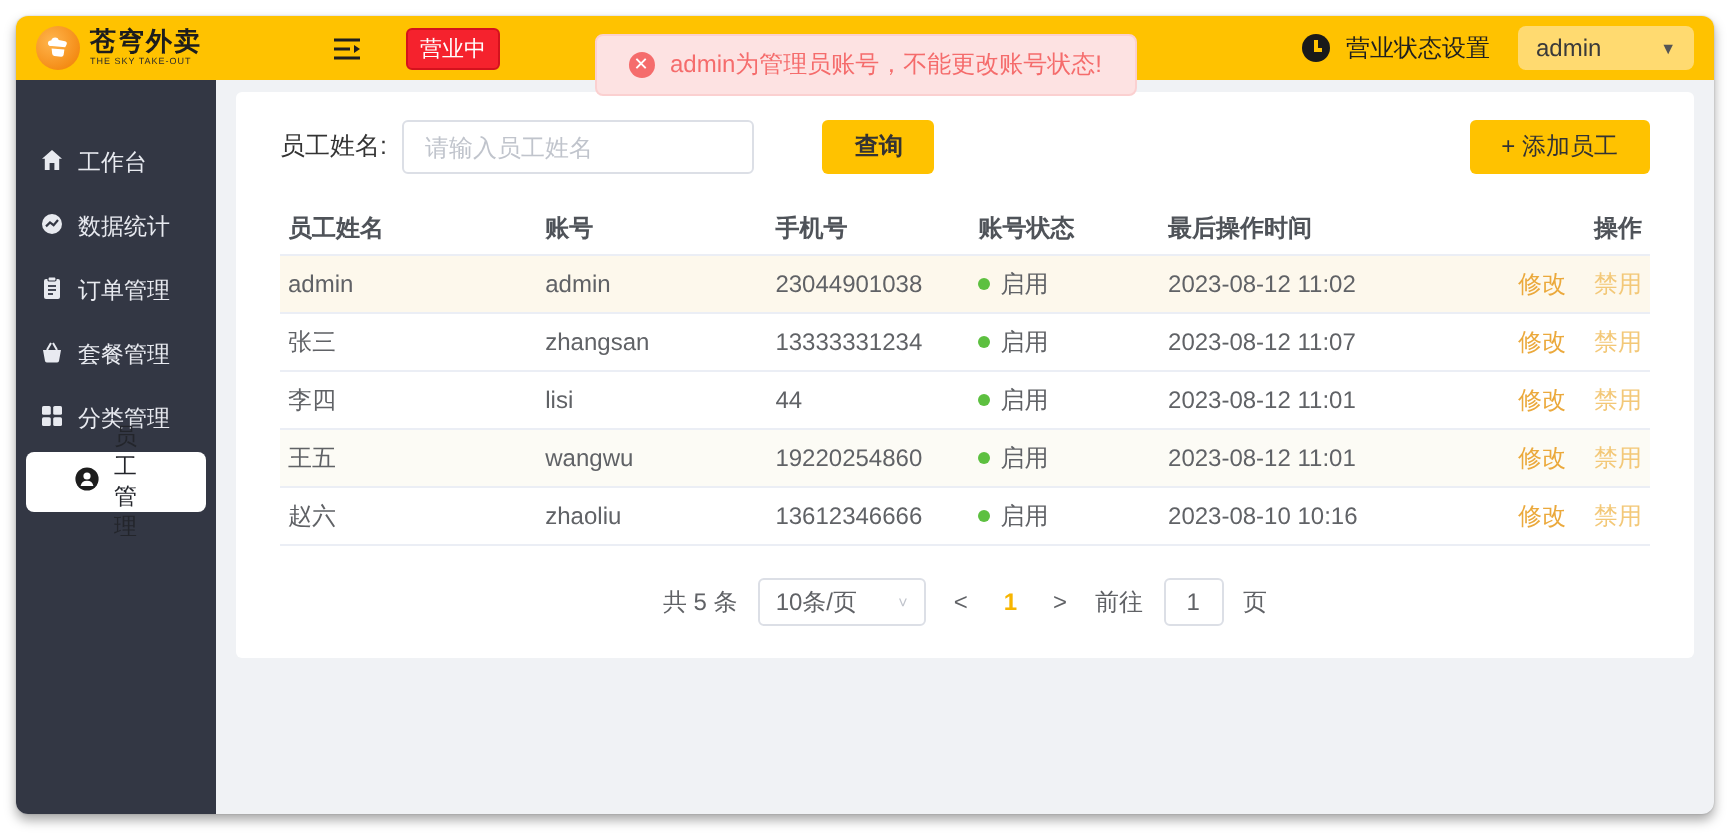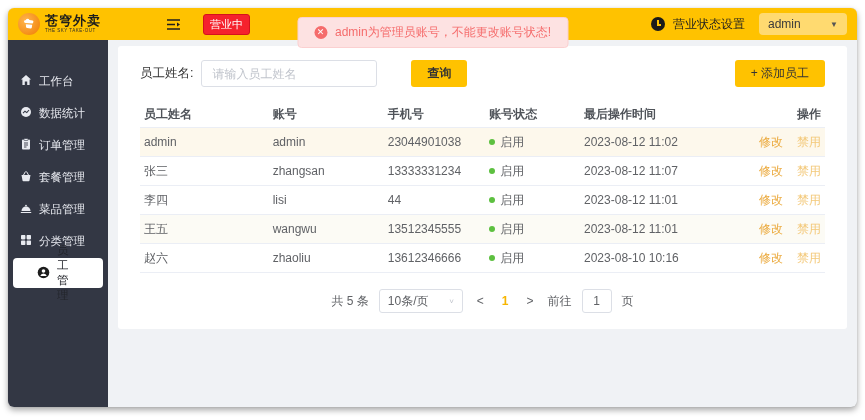--- a/index.html
+++ b/index.html
@@ -193,28 +193,20 @@
       </div>
       <div class="nav-item">
         <span><svg width="12" height="12" viewBox="0 0 12 12">
               <path d="M1.5 5 H10.5 L9.5 10.5 Q9.4 11.2 8.6 11.2 H3.4 Q2.6 11.2 2.5 10.5 Z" fill="currentColor"></path>
               <path d="M3.5 5 L5.5 1.5 M8.5 5 L6.5 1.5" stroke="currentColor" stroke-width="1" fill="none"></path>
             </svg></span>
         <span>套餐管理</span>
       </div>
       <div class="nav-item">
         <span><svg width="12" height="12" viewBox="0 0 12 12">
-              <path d="M1.5 9 A4.5 4.5 0 0 1 10.5 9 Z" fill="currentColor"></path>
-              <line x1="0.8" y1="10.5" x2="11.2" y2="10.5" stroke="currentColor" stroke-width="1.2"></line>
-              <circle cx="6" cy="3.6" r="0.9" fill="currentColor"></circle>
-            </svg></span>
-        <span>菜品管理</span>
-      </div>
-      <div class="nav-item">
-        <span><svg width="12" height="12" viewBox="0 0 12 12">
               <g fill="currentColor">
                 <rect x="1" y="1" width="4.4" height="4.4" rx="0.8"></rect>
                 <rect x="6.6" y="1" width="4.4" height="4.4" rx="0.8"></rect>
                 <rect x="1" y="6.6" width="4.4" height="4.4" rx="0.8"></rect>
                 <rect x="6.6" y="6.6" width="4.4" height="4.4" rx="0.8"></rect>
               </g>
             </svg></span>
         <span>分类管理</span>
       </div>
       <div class="nav-item active">
@@ -279,21 +271,21 @@
                 <span class="dot"></span>
                 <span>启用</span>
               </div>
             <div class="cell">2023-08-12 11:01</div>
             <div class="cell ops"><a class="link-edit">修改</a><a class="link-disable">禁用</a></div>
           </div>
 
           <div class="tr stripe">
             <div class="cell">王五</div>
             <div class="cell">wangwu</div>
-            <div class="cell">13512345555</div>
+            <div class="cell">19220254860</div>
             <div class="cell status-cell">
                 <span class="dot"></span>
                 <span>启用</span>
               </div>
             <div class="cell">2023-08-12 11:01</div>
             <div class="cell ops"><a class="link-edit">修改</a><a class="link-disable">禁用</a></div>
           </div>
 
           <div class="tr">
             <div class="cell">赵六</div>

